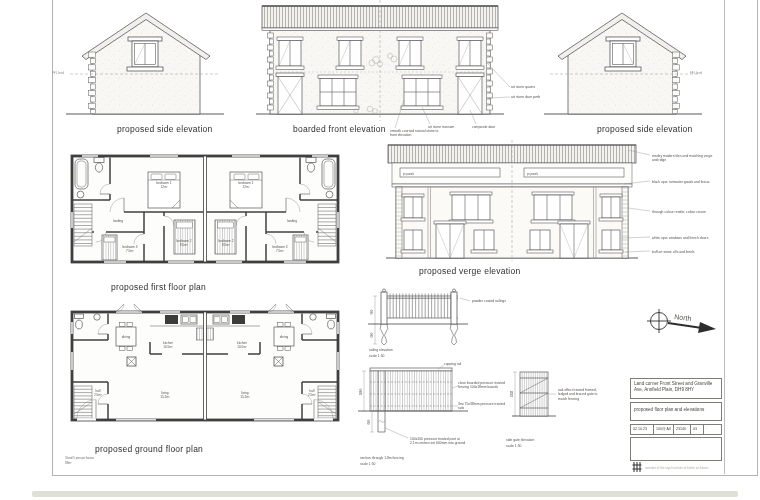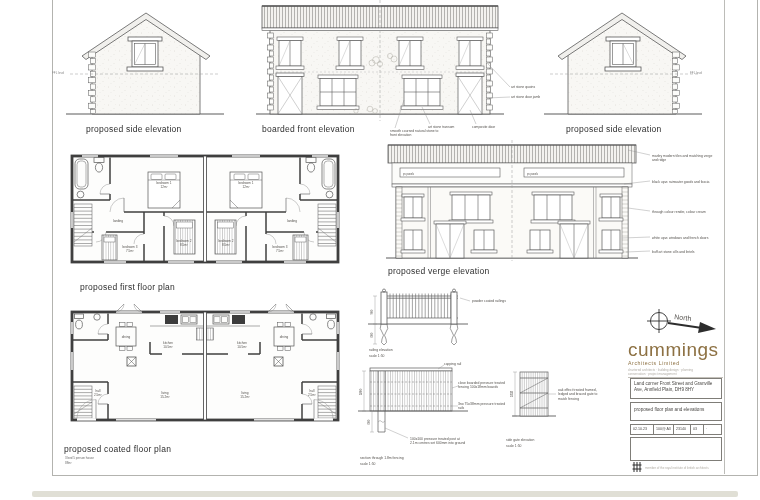--- a/index.html
+++ b/index.html
@@ -1,20 +1,20 @@
 <!DOCTYPE html>
 <html><head>
 <meta charset="utf-8">
 <style>
   html,body{margin:0;padding:0;background:#fff;}
   #canvas{position:relative;width:760px;height:500px;background:#ffffff;overflow:hidden;
           font-family:"Liberation Sans",sans-serif;}
   .abs{position:absolute;}
   svg.draw{position:absolute;overflow:visible;}
-  .title{position:absolute;font-size:8.5px;color:#2e2e2e;letter-spacing:.25px;white-space:nowrap;}
+  .title{position:absolute;font-size:8.5px;color:#2e2e2e;letter-spacing:.25px;white-space:nowrap;margin-left:31px;}
   .ann{position:absolute;font-size:3.4px;line-height:1.3;color:#55524e;}
   .nw{white-space:nowrap;}
   .scale{position:absolute;font-size:3.4px;color:#55524e;white-space:nowrap;}
   .tiny{position:absolute;font-size:3px;color:#8a8a8a;white-space:nowrap;}
   svg text{font-family:"Liberation Sans",sans-serif;fill:#55524e;}
   .frame{position:absolute;border:1px solid #b3b3af;}
   .vline{position:absolute;border-left:1px solid #bcbcb8;}
   
   .tb-box{position:absolute;border:0.8px solid #7f7d78;background:#fff;color:#4a4845;
           font-size:4.6px;line-height:1.35;padding:2px 3px;box-sizing:border-box;}
@@ -508,21 +508,21 @@
       <text x="34" y="94.2">2.5m²</text>
       <text x="220" y="36">dining</text>
       <text x="178" y="42">kitchen</text>
       <text x="178" y="46.2">10.5m²</text>
       <text x="181" y="92">living</text>
       <text x="181" y="96.2">15.2m²</text>
       <text x="248" y="90">hall</text>
       <text x="248" y="94.2">2.5m²</text>
     </g>
   </svg>
-  <div class="title" style="left:64px;top:444px;">proposed coated floor plan</div>
+  <div class="title" style="left:64px;top:444px;">proposed ground floor plan</div>
   <div class="tiny" style="left:65px;top:456px;color:#6a6a6a;">3 bed 5 person house</div>
   <div class="tiny" style="left:65px;top:461px;color:#6a6a6a;">88m²</div>
 
   <svg class="draw" style="left:368px;top:286px" width="100" height="68">
     <g stroke="#5a5a5a" fill="none" stroke-width="0.7">
       <line x1="0" y1="38" x2="100" y2="38" stroke-width="0.9"></line>
       <line x1="16" y1="10" x2="90" y2="10"></line>
         <line x1="16" y1="12.2" x2="90" y2="12.2"></line>
       <line x1="16" y1="32" x2="90" y2="32"></line>
       <g stroke-width="0.55">
@@ -649,28 +649,20 @@
     <g stroke="#2d2d2d" fill="none" stroke-width="0.9">
       <circle cx="15" cy="15" r="8.5"></circle>
       <line x1="3" y1="15" x2="27" y2="15"></line>
         <line x1="15" y1="3" x2="15" y2="27"></line>
       <line x1="24" y1="17" x2="58" y2="22" stroke-width="1.8"></line>
       <polygon points="56,16 72,23 54,27" fill="#2d2d2d" stroke="none"></polygon>
     </g>
     <text x="30" y="13" font-size="7" fill="#2d2d2d" transform="rotate(7 30 13)">North</text>
   </svg>
 
-  <div class="abs" style="left:628px;top:340px;width:95px;">
-    <div class="brand-name">cummings</div>
-    <div class="brand-sub">Architects Limited</div>
-    <div class="brand-contact">
-      <div>chartered architects · building design · planning</div>
-      <div>conservation · project management</div>
-    </div>
-  </div>
 
   <div class="tb-box" style="left:630px;top:378px;width:92px;height:21px;">
     <span>Land corner Front Street and Granville Ave, Annfield Plain, DH9 8HY</span>
   </div>
   <div class="tb-box" style="left:630px;top:402px;width:92px;height:19px;padding-top:4px;">
     <span>proposed floor plan and elevations</span>
   </div>
   <div class="tb-row" style="left:630px;top:424px;width:92px;height:11px;">
     <div class="tb-cell" style="width:23px;">02.10.23</div>
     <div class="tb-cell" style="width:20px;">100@ A3</div>

